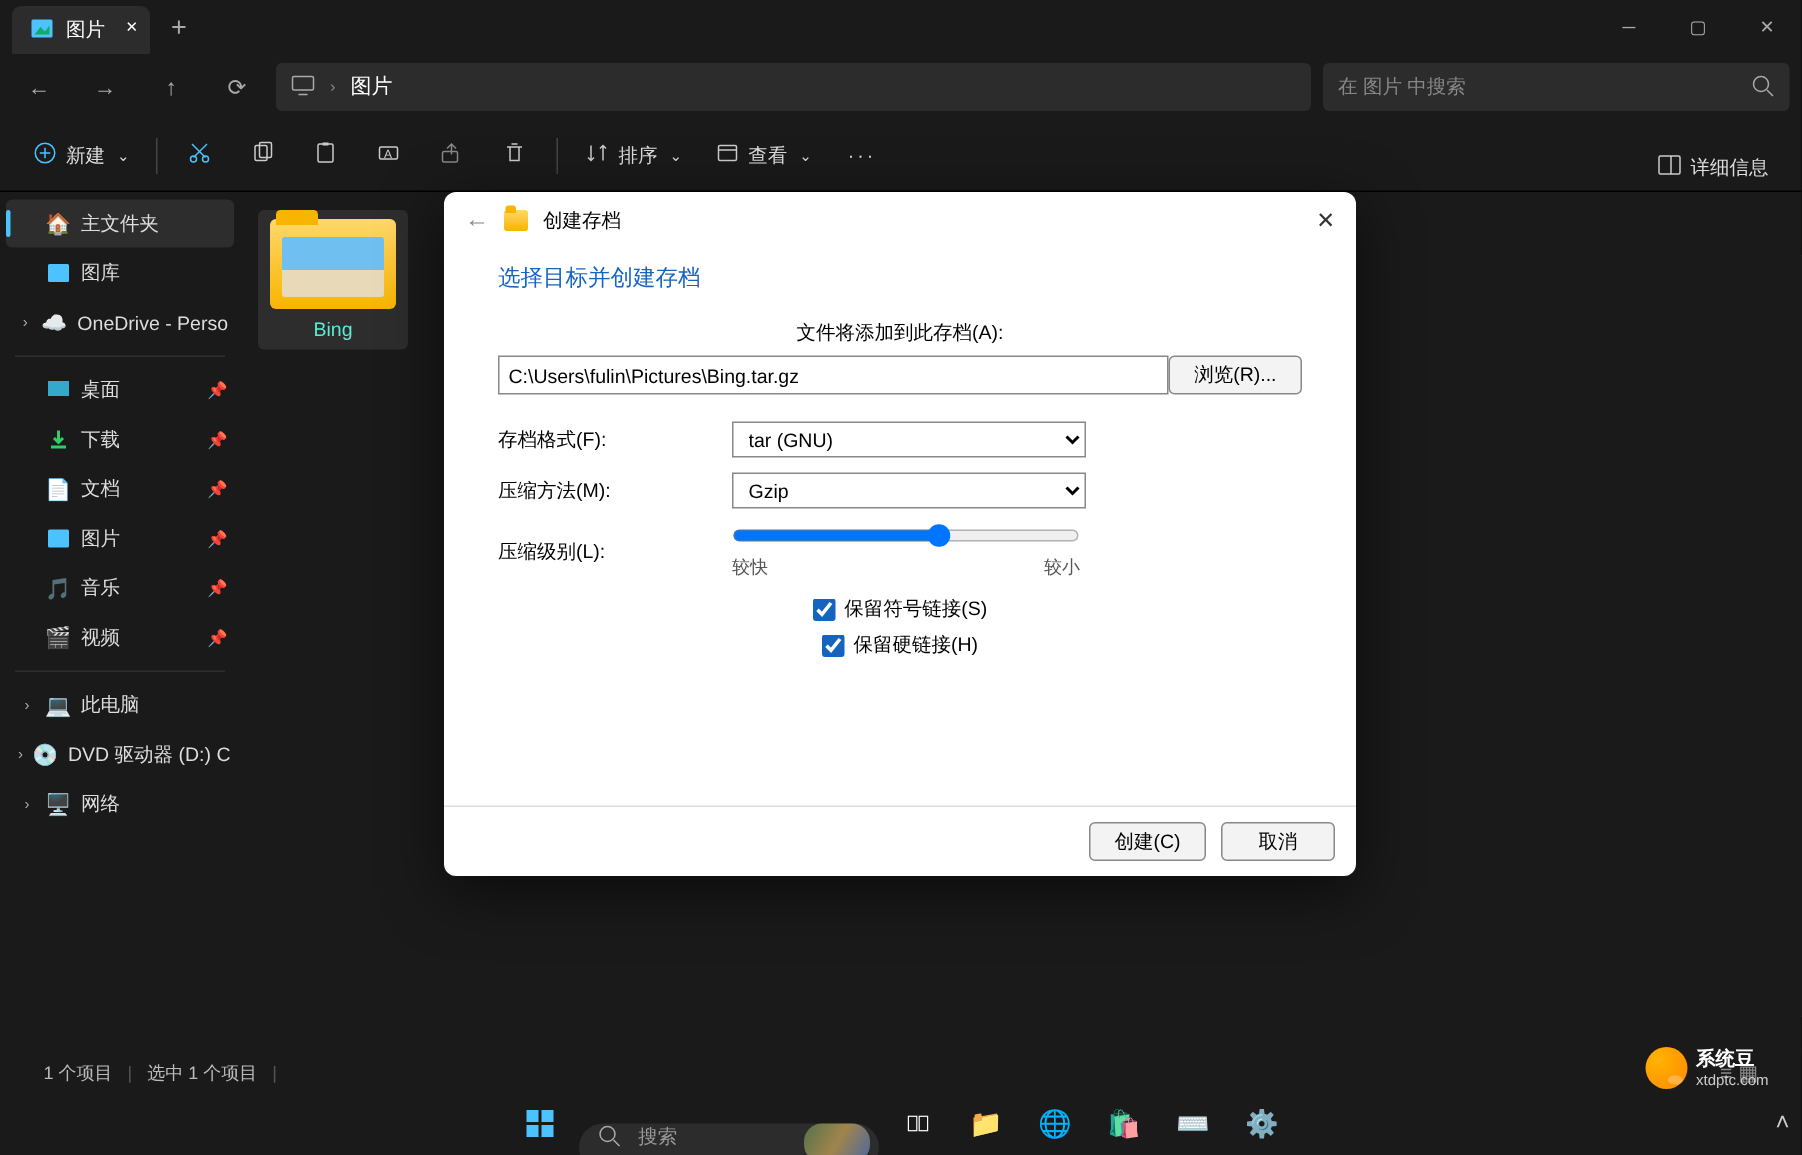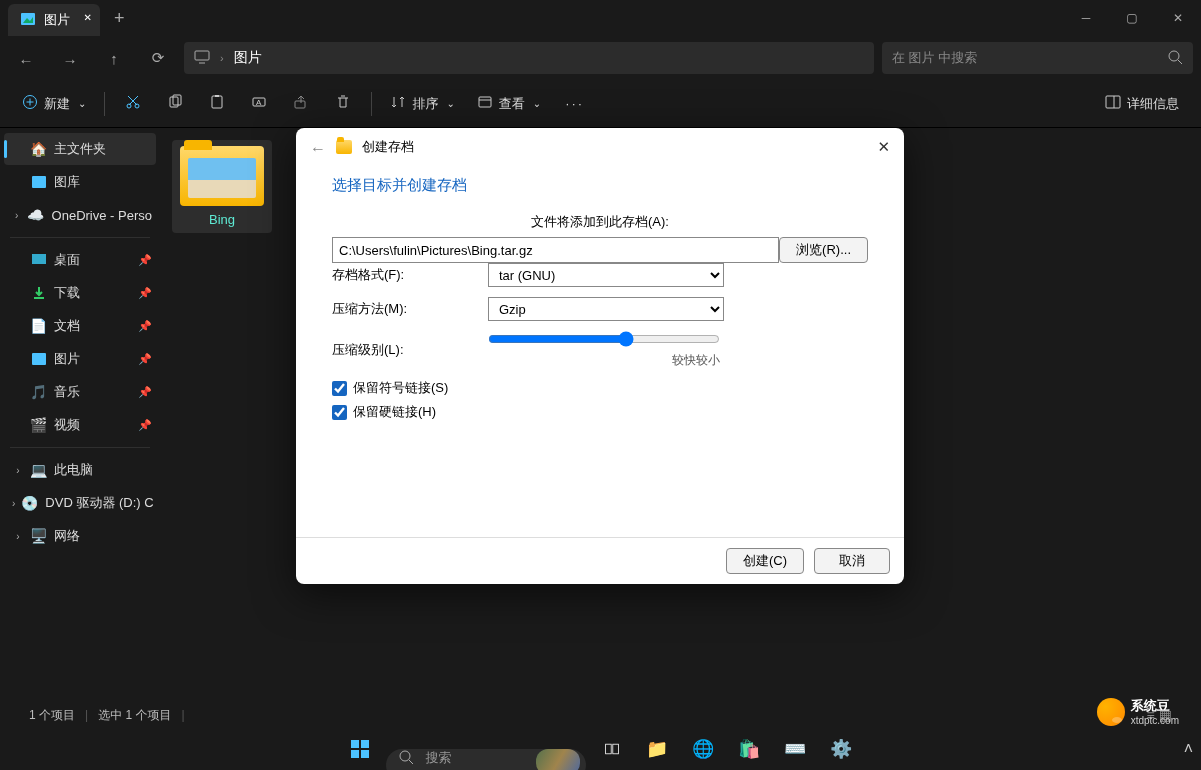--- a/index.html
+++ b/index.html
@@ -19,21 +19,21 @@
 .pathbox { flex: 0 0 690px; height: 32px; background: #2c2c2c; border-radius: 4px; display: flex; align-items: center; padding: 0 10px; gap: 10px; color: #fff; font-size: 14px; }
 .searchbox { flex: 1; height: 32px; background: #2c2c2c; border-radius: 4px; display: flex; align-items: center; padding: 0 10px; color: #888; font-size: 13px; }
 .searchbox .sicon { margin-left: auto; }
 
 
 .toolbar { height: 48px; background: #1a1a1a; display: flex; align-items: center; gap: 6px; padding: 0 14px; border-bottom: 1px solid #000; }
 .tbtn { height: 34px; display: flex; align-items: center; gap: 6px; padding: 0 8px; color: #ddd; font-size: 13px; border-radius: 4px; cursor: pointer; }
 .tbtn.icon-only { padding: 0 10px; }
 .tdiv { width: 1px; height: 24px; background: #444; margin: 0 4px; }
 .tbtn.chev::after { content: "⌄"; font-size: 10px; margin-left: 2px; }
-.details-btn { margin-left: auto; }
+.details-btn { margin-left: auto; align-items: flex-end; }
 
 
 .main { display: flex; height: calc(100% - 36px - 44px - 48px - 26px - 42px); background: #1a1a1a; }
 .sidebar { width: 160px; background: #1a1a1a; overflow-y: auto; padding: 4px 0; }
 .srow { display: flex; align-items: center; gap: 7px; height: 32px; padding: 0 4px 0 8px; color: #ddd; font-size: 13px; cursor: pointer; border-radius: 4px; margin: 1px 4px; position: relative; white-space: nowrap; overflow: hidden; }
 .srow.active { background: #2d2d2d; }
 .srow.active::before { content: ""; position: absolute; left: 0; top: 7px; bottom: 7px; width: 3px; background: #4cc2ff; border-radius: 2px; }
 .srow .exp { width: 12px; text-align: center; font-size: 10px; color: #aaa; }
 .srow .icn { width: 16px; height: 16px; display: flex; align-items: center; justify-content: center; font-size: 14px; }
 .srow .pin { margin-left: auto; font-size: 11px; color: #666; }
@@ -62,30 +62,30 @@
 
 .overlay { position: absolute; top: 128px; left: 296px; width: 608px; height: 456px; background: #fff; border-radius: 8px; box-shadow: 0 10px 40px rgba(0,0,0,0.6); display: flex; flex-direction: column; color: #000; }
 .dlg-head { display: flex; align-items: center; padding: 10px 14px; gap: 10px; font-size: 13px; }
 .dlg-back { font-size: 16px; color: #888; cursor: pointer; }
 .dlg-fold { width: 16px; height: 14px; background: linear-gradient(#ffd86b,#f8b500); border-radius: 2px; position: relative; }
 .dlg-fold::before { content:""; position:absolute; top:-3px; left:1px; width:7px; height:5px; background:#f8b500; border-radius:2px 2px 0 0; }
 .dlg-close { margin-left: auto; font-size: 15px; cursor: pointer; color: #333; }
 .dlg-body { padding: 10px 36px; flex: 1; font-size: 13px; }
 .dlg-h { color: #1565c0; font-size: 15px; margin-bottom: 18px; }
 .dlg-label { margin-bottom: 6px; text-align: center; }
-.dlg-path-row { display: flex; }
+.dlg-path-row { display: flex; margin-bottom: 18px; }
 .dlg-input { flex: 1; height: 26px; border: 1px solid #888; padding: 0 6px; font-size: 13px; }
 .dlg-btn { height: 26px; padding: 0 16px; border: 1px solid #888; background: #f3f3f3; border-radius: 4px; font-size: 13px; cursor: pointer; }
 .dlg-row { display: flex; align-items: center; margin-bottom: 10px; }
 .dlg-row .lbl { width: 156px; }
 .dlg-select { width: 236px; height: 24px; border: 1px solid #888; padding: 0 6px; font-size: 13px; background: #fff; }
 .dlg-slider { width: 232px; }
 .dlg-slider input[type=range] { width: 100%; }
-.dlg-slider-lbls { display: flex; justify-content: flex-end; font-size: 12px; color: #555; margin-top: 2px; }
-.dlg-check { display: flex; align-items: center; gap: 6px; margin-top: 6px; }
+.dlg-slider-lbls { display: flex; justify-content: space-between; font-size: 12px; color: #555; margin-top: 2px; }
+.dlg-check { display: flex; align-items: center; gap: 6px; margin-top: 6px; justify-content: center; }
 .dlg-check input { width: 15px; height: 15px; accent-color: #1565c0; }
 .dlg-foot { border-top: 1px solid #ddd; padding: 10px 14px; display: flex; justify-content: flex-end; gap: 10px; }
 .dlg-foot .dlg-btn { min-width: 76px; }
 
 
 .watermark { position: absolute; right: 22px; bottom: 44px; color: #fff; font-size: 13px; display: flex; align-items: center; gap: 6px; }
 .wm-logo { width: 28px; height: 28px; border-radius: 50%; background: radial-gradient(circle at 30% 30%, #ffb300, #ff8800); position: relative; }
 .wm-logo::after { content:""; position:absolute; bottom:3px; right:3px; width:10px; height:6px; border-radius:50%; background:#fff4; }
 
 

